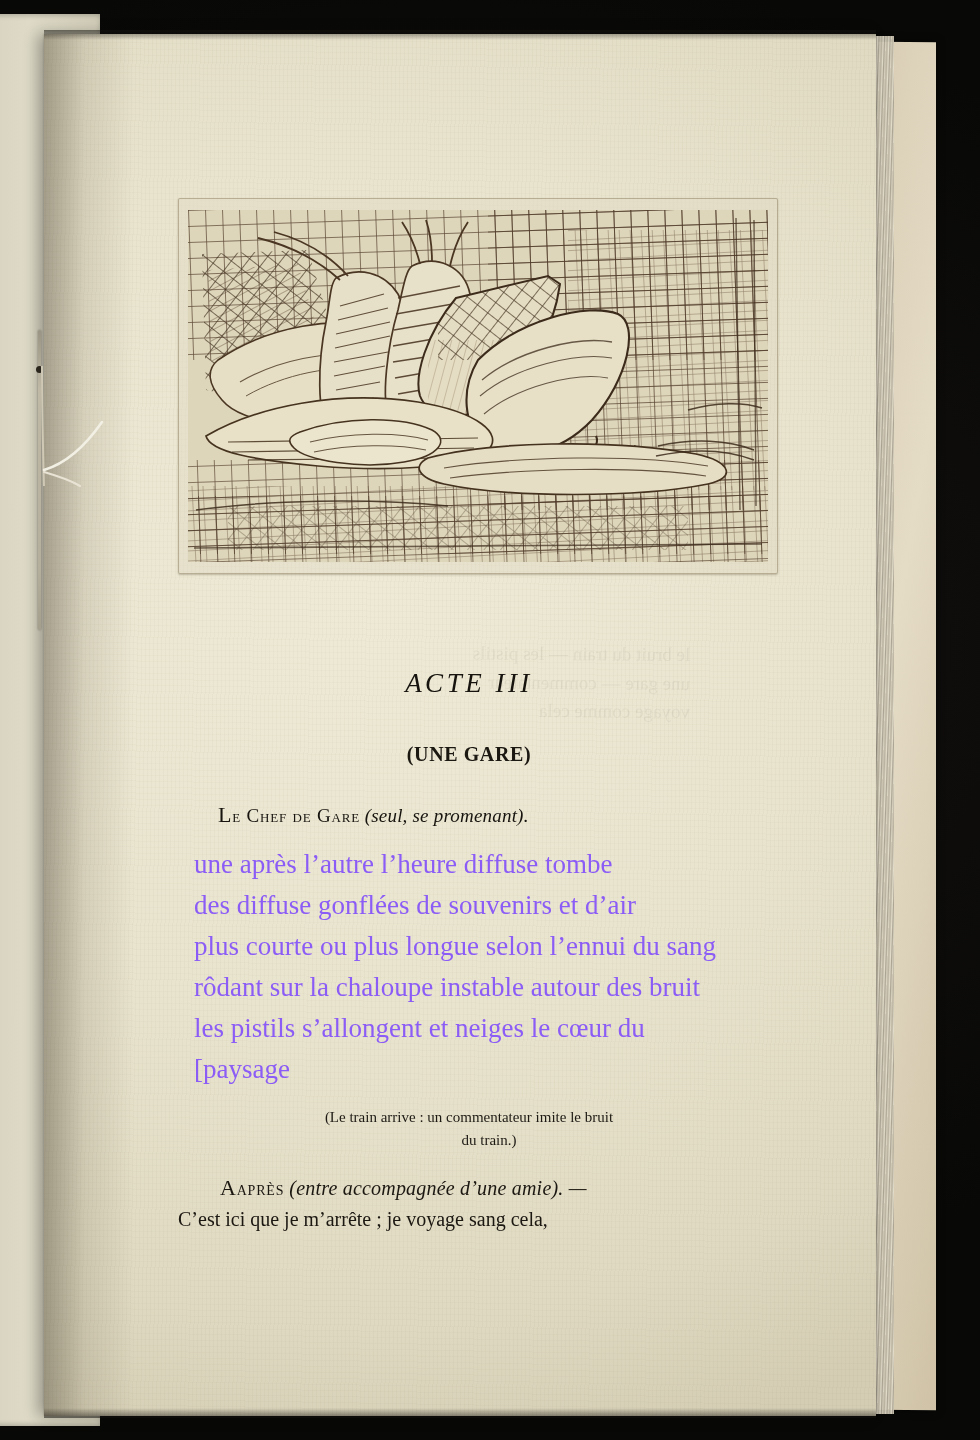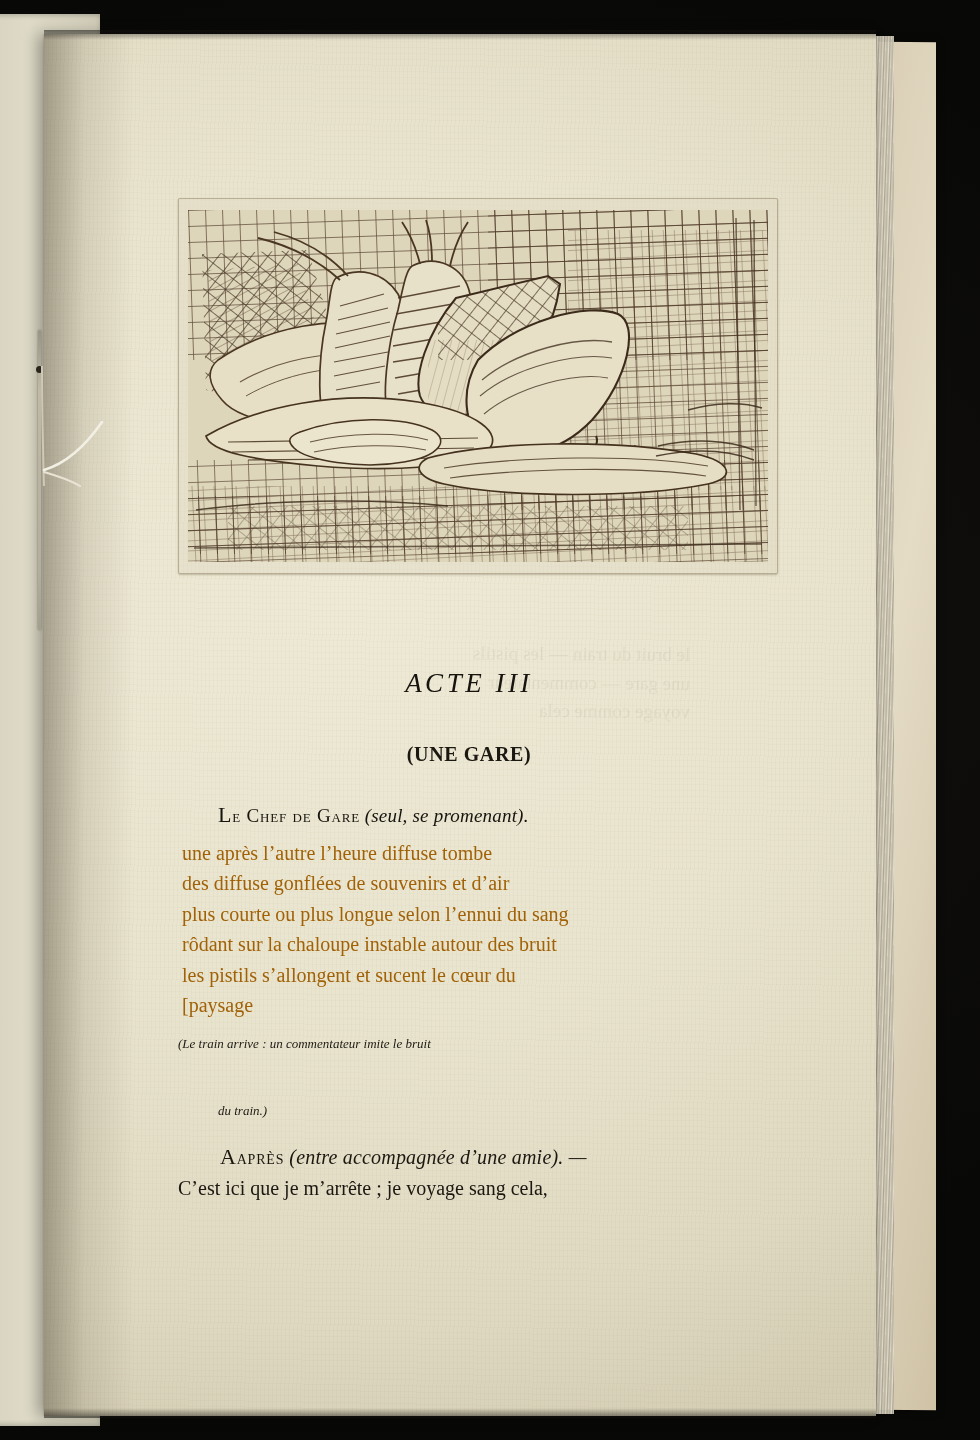--- a/index.html
+++ b/index.html
@@ -209,42 +209,42 @@
   .speaker {
     font-variant: small-caps;
     letter-spacing: 0.8px;
   }
   .speaker .lead { font-size: 22px; }
   .direction-inline {
     font-style: italic;
     letter-spacing: 0.2px;
   }
   .verse {
-    margin: 4px;
+    margin: 16px;
     padding: 0;
     list-style: none;
-    font-size: 20px;
+    font-size: 27px;
     line-height: 1.52;
-    color: #a16207;
+    color: #8b5cf6;
   }
   .verse li { white-space: nowrap; }
   .verse li.turnover {
     text-align: left;
     display: block;
   }
   .stage-direction {
-    font-style: italic;
-    font-size: 13px;
+    font-size: 15px;
     line-height: 1.5;
     margin: 14px 0 0 0;
     padding-left: 10px;
     text-indent: -10px;
     color: #1d1a14;
-  }
-  .stage-direction .ind { display: block; padding-left: 30px; text-indent: 0; margin-top: 47px; }
+    text-align: center;
+  }
+  .stage-direction .ind { display: block; padding-left: 30px; text-indent: 0; }
   .reply {
     margin: 20px 0 0 0;
     font-size: 20px;
     line-height: 1.5;
     color: #1b1711;
   }
   .reply .speaker-row {
     padding-left: 42px;
     display: block;
   }
@@ -456,21 +456,21 @@
       <p class="speaker-line">
         <span class="speaker"><span class="lead">L</span><span>e Chef de Gare</span></span>
         <span class="direction-inline">(seul, se promenant).</span>
       </p>
 
       <ul class="verse">
         <li>une après l’autre l’heure diffuse tombe</li>
         <li>des diffuse gonflées de souvenirs et d’air</li>
         <li>plus courte ou plus longue selon l’ennui du sang</li>
         <li>rôdant sur la chaloupe instable autour des bruit</li>
-        <li>les pistils s’allongent et sucent le cœur du</li>
+        <li>les pistils s’allongent et neiges le cœur du</li>
         <li class="turnover">[paysage</li>
       </ul>
     </div>
 
     <p class="stage-direction">
       <span>(Le train arrive : un commentateur imite le bruit</span>
       <span class="ind">du train.)</span>
     </p>
 
     <div class="reply">

